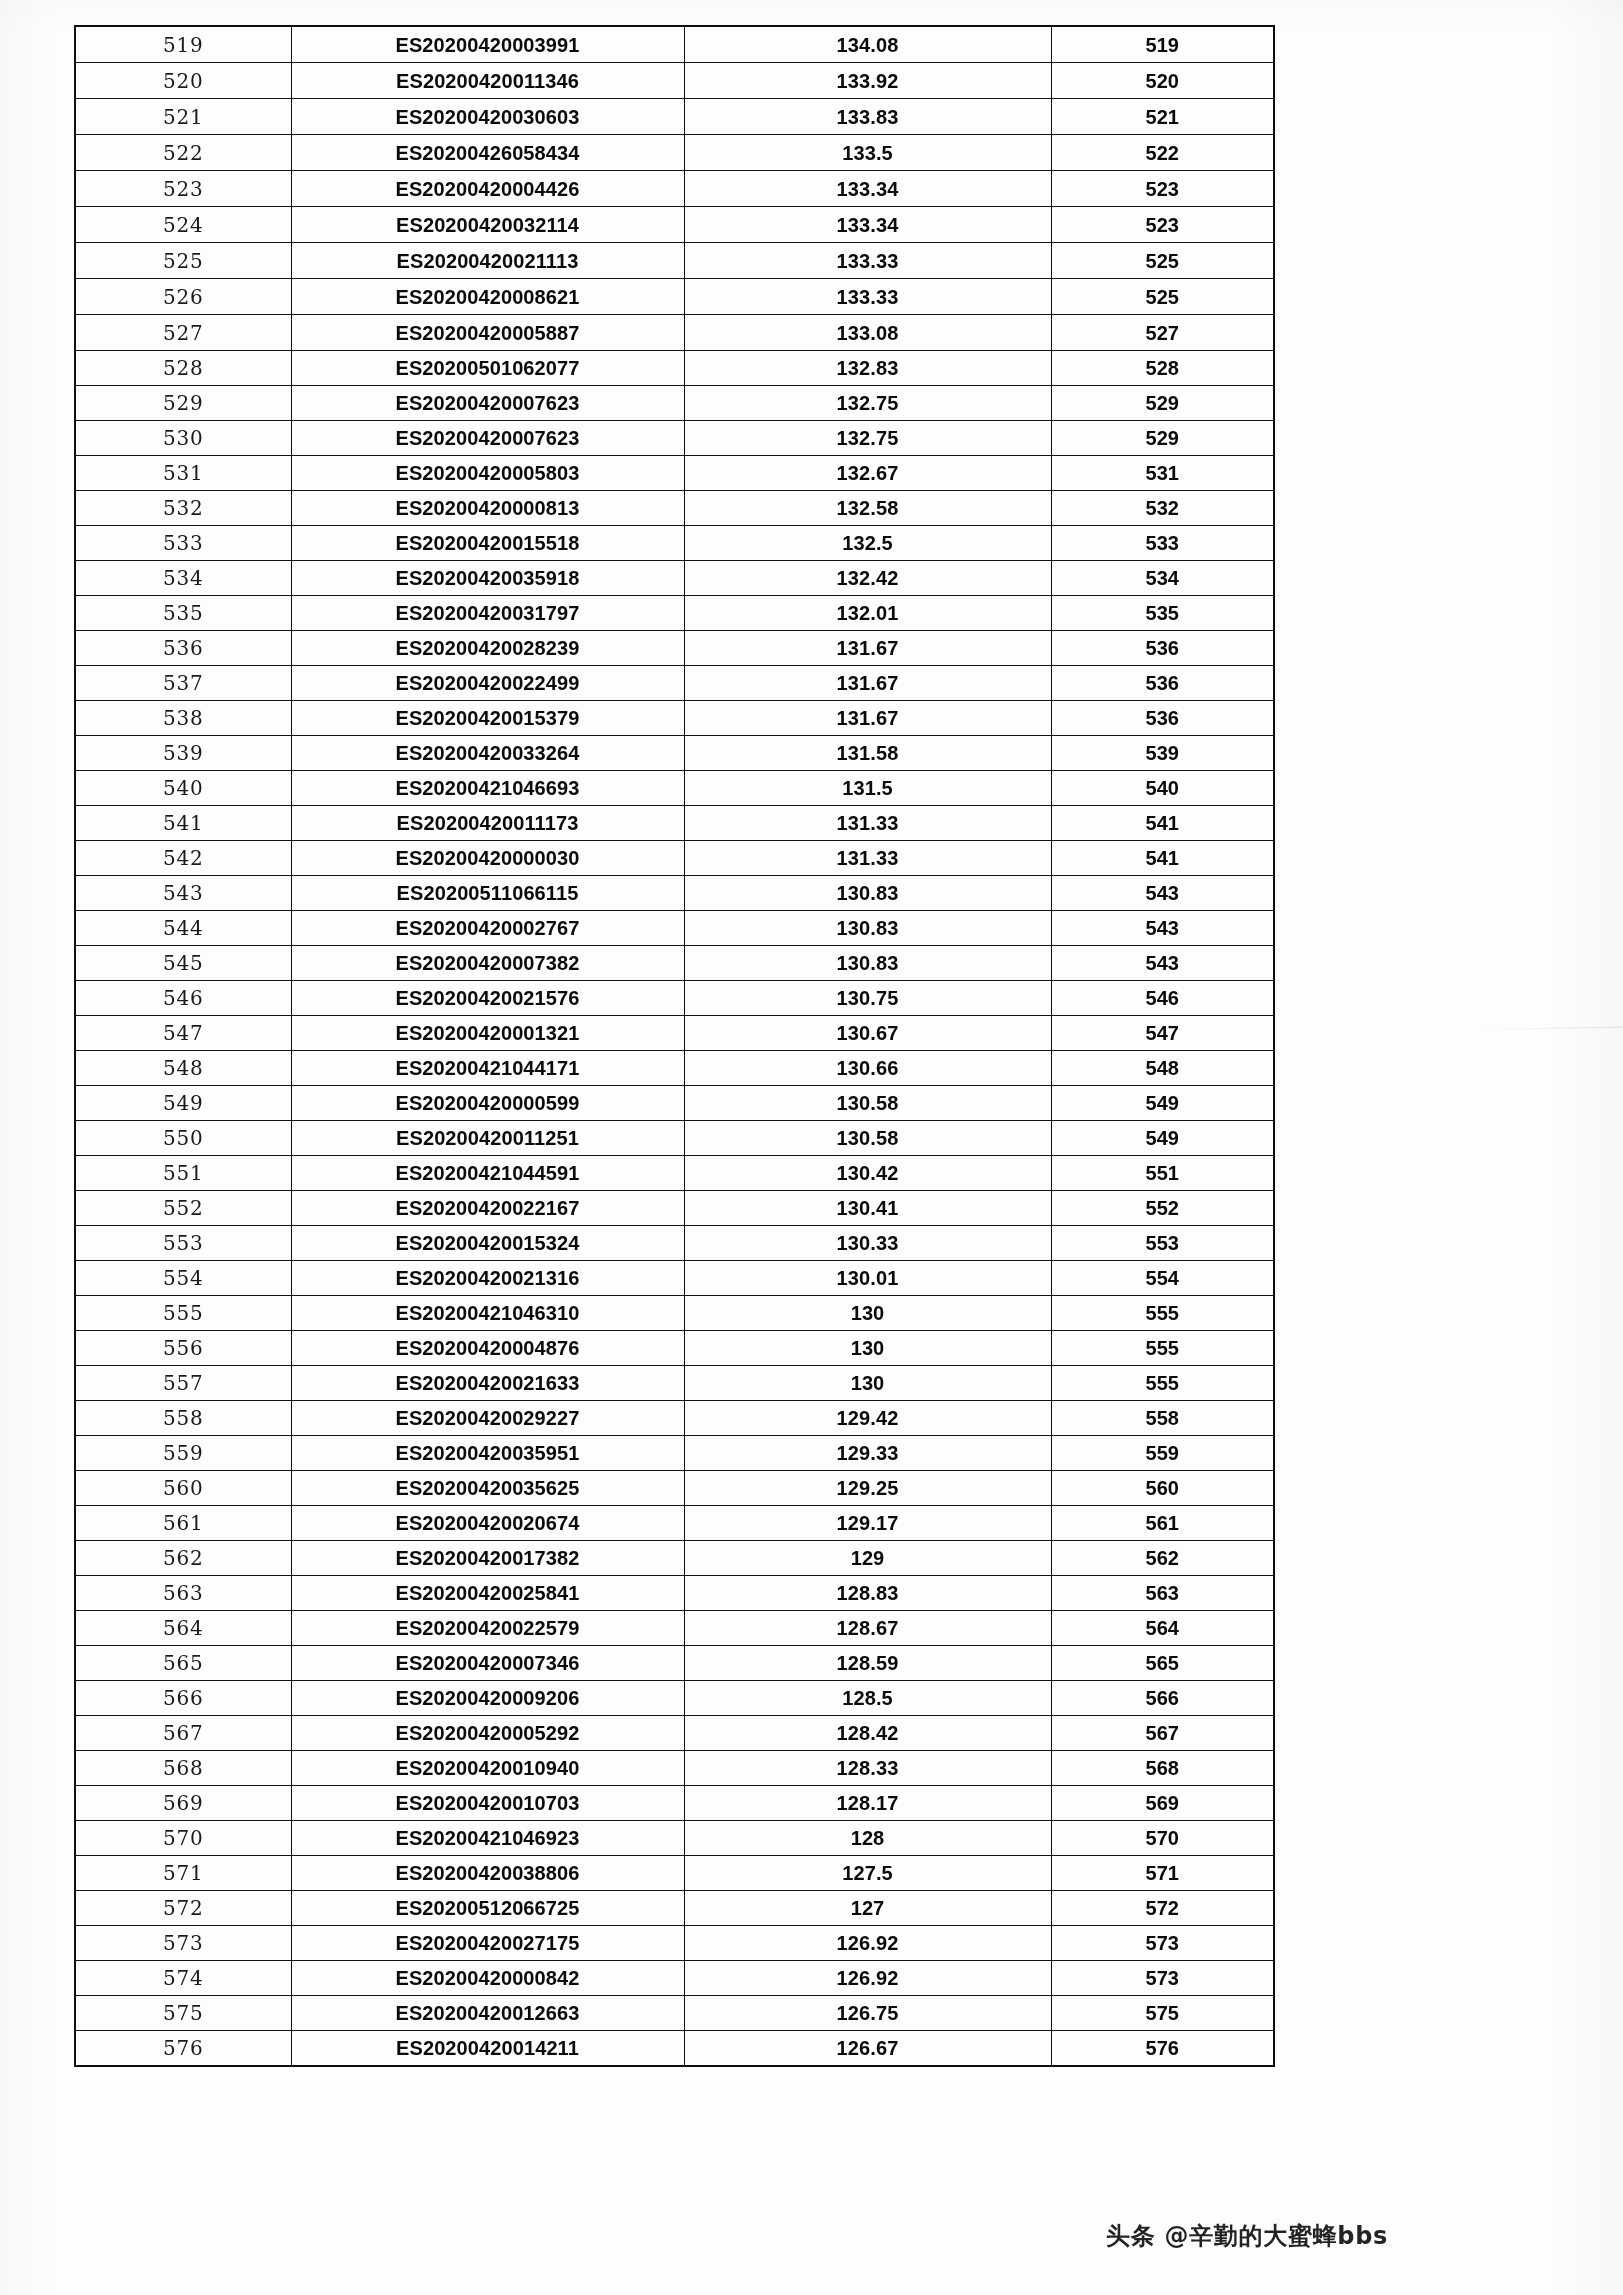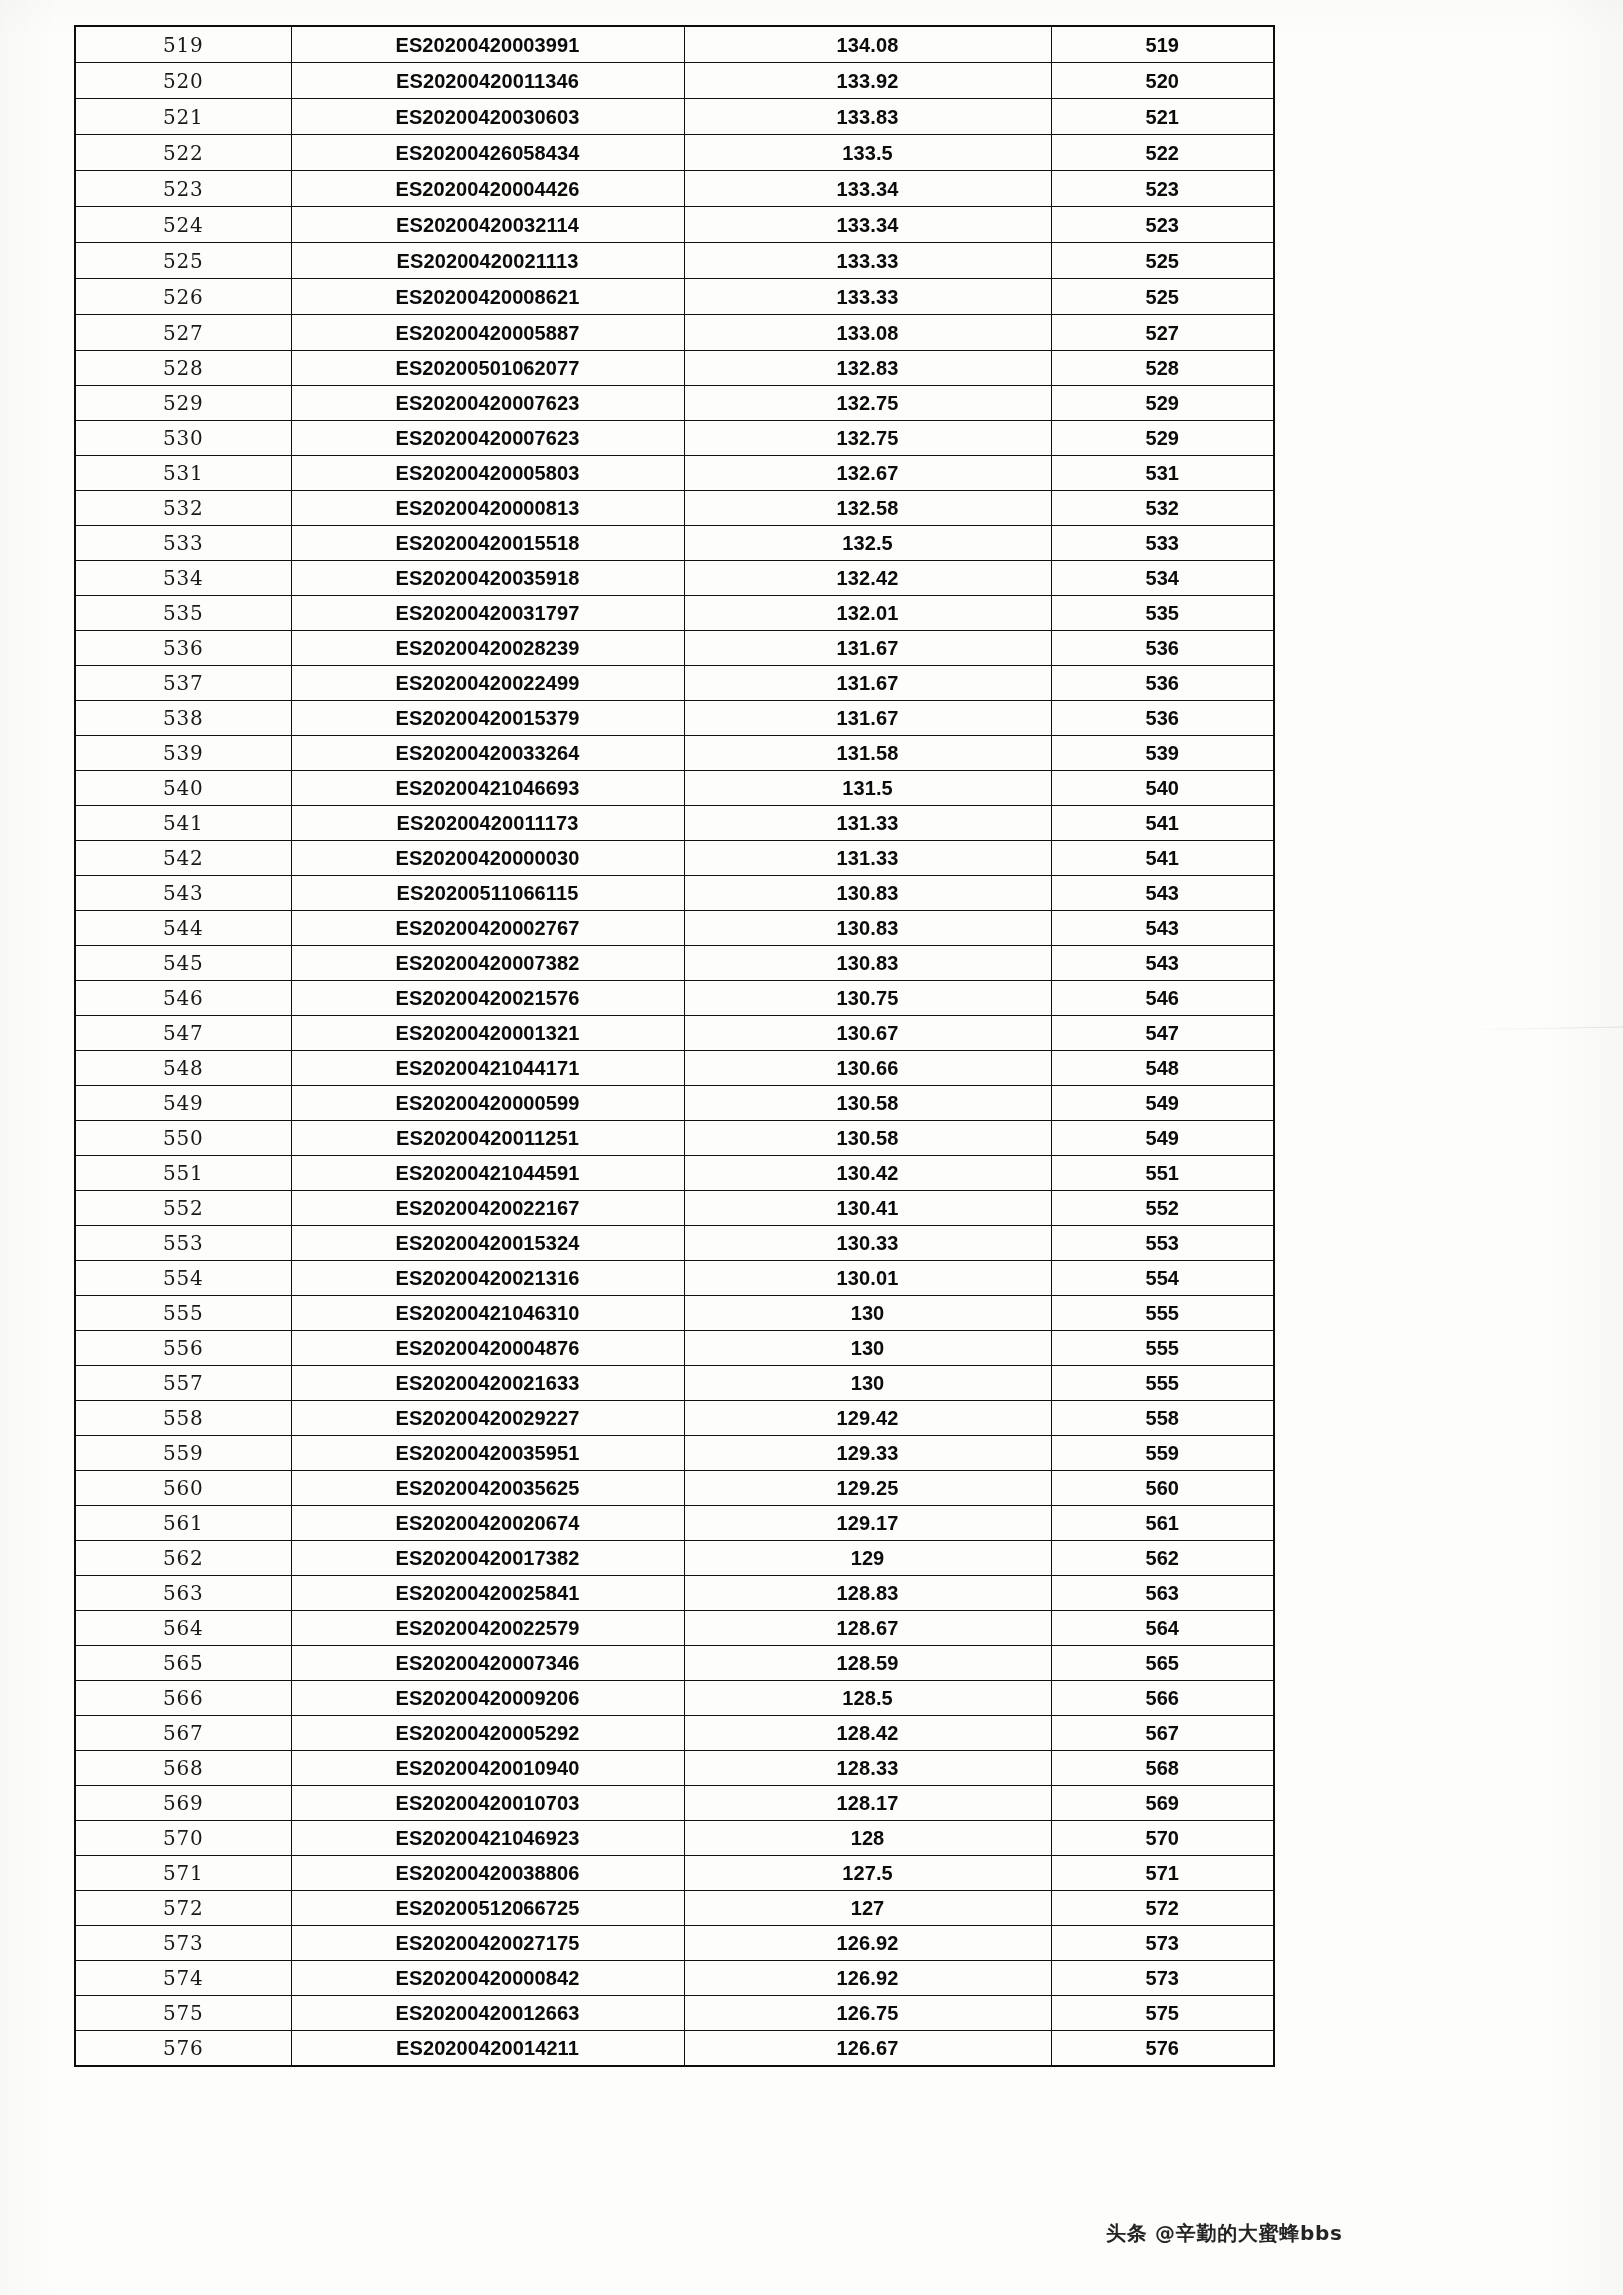--- a/index.html
+++ b/index.html
@@ -105,21 +105,21 @@
   }
 
   
   table.score-table tr:nth-child(-n+9) td { height: 35px; }
 
   #watermark {
     position: absolute;
     left: 1106px;
     top: 2220px;
     font-family: "DejaVu Sans", sans-serif;
-    font-size: 20px;
+    font-size: 24px;
     font-weight: 700;
     color: #111111;
     letter-spacing: 0.7px;
     white-space: nowrap;
     opacity: 0.92;
   }
 </style>
 </head>
 <body>
 

